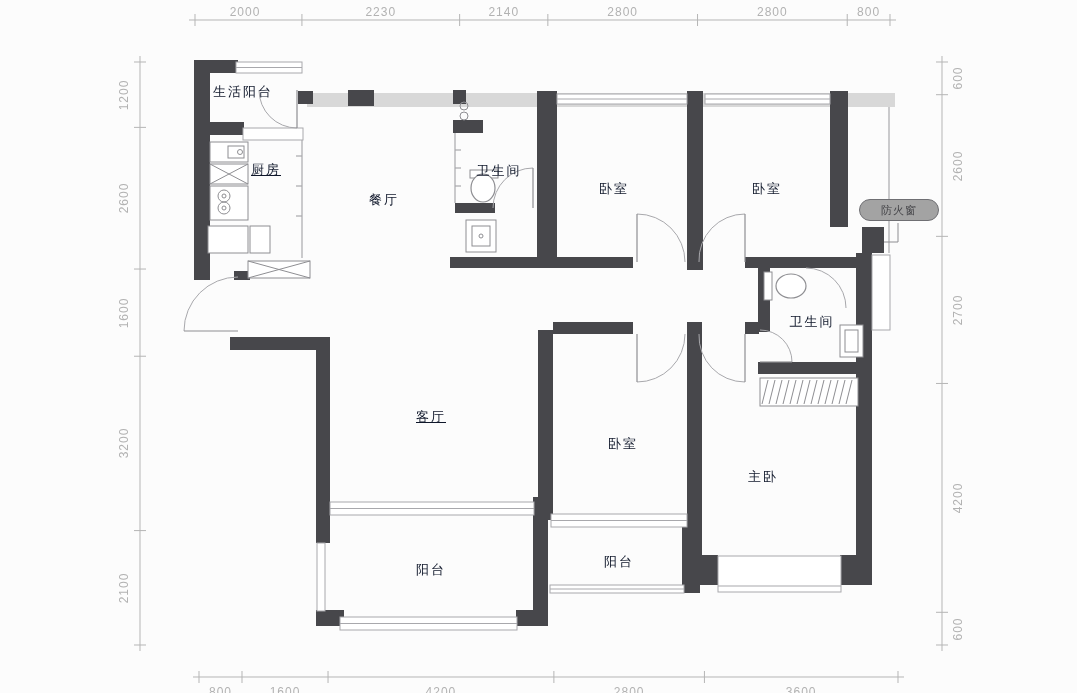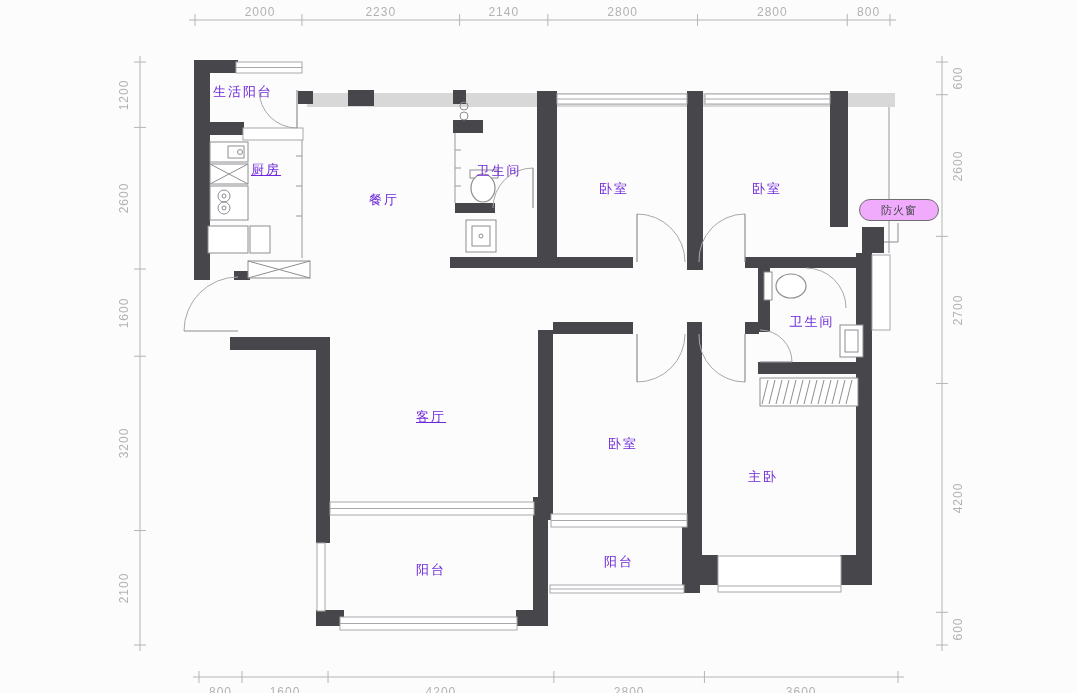--- a/index.html
+++ b/index.html
@@ -9,21 +9,21 @@
     background:#fcfcfc;
     overflow:hidden;
     font-family:"Liberation Sans","DejaVu Sans",sans-serif;
   }
   .stage svg{position:absolute;left:0;top:0;}
   .room-label{
     position:absolute;
     transform:translate(-50%,-50%);
     font-size:13px;
     letter-spacing:2px;
-    color:#6d28d9;
+    color:#0f172a;
     white-space:nowrap;
     font-weight:500;
   }
   .dim-label{
     position:absolute;
     font-size:12px;
     color:#b2b2b2;
     letter-spacing:1px;
     white-space:nowrap;
   }
@@ -32,21 +32,21 @@
   .fire-pill{
     position:absolute;
     left:859px;top:199px;
     width:80px;height:22px;
     border:1.5px solid #6f6f73;
     border-radius:12px;
     display:flex;align-items:center;justify-content:center;
     font-size:11px;
     letter-spacing:1px;
     color:#454549;
-    background:#f0abfc;
+    background:#a3a3a3;
     box-sizing:border-box;
   }
 </style>
 </head>
 <body>
 
 <div class="stage">
   <svg id="plan-svg" width="1077" height="693" viewBox="0 0 1077 693">
       <rect x="307" y="93" width="588" height="14" fill="#d8d8d8"></rect>
       <rect x="194" y="60" width="16" height="220" fill="#47474b"></rect>
@@ -193,21 +193,21 @@
       <div class="room-label" style="left: 614px; top: 189px;">卧室</div>
       <div class="room-label" style="left: 767px; top: 189px;">卧室</div>
       <div class="room-label" style="left: 812px; top: 322px;">卫生间</div>
       <div class="room-label" style="left: 431px; top: 417px; text-decoration: underline;">客厅</div>
       <div class="room-label" style="left: 623px; top: 444px;">卧室</div>
       <div class="room-label" style="left: 763px; top: 477px;">主卧</div>
       <div class="room-label" style="left: 431px; top: 570px;">阳台</div>
       <div class="room-label" style="left: 619px; top: 562px;">阳台</div>
     </div>
   <div id="dims">
-      <span class="dim-label h" style="left: 260px; top: 5px;">2000</span>
+      <span class="dim-label h" style="left: 245px; top: 5px;">2000</span>
       <span class="dim-label h" style="left: 380.779px; top: 5px;">2230</span>
       <span class="dim-label h" style="left: 503.74px; top: 5px;">2140</span>
       <span class="dim-label h" style="left: 622.692px; top: 5px;">2800</span>
       <span class="dim-label h" style="left: 772.385px; top: 5px;">2800</span>
       <span class="dim-label h" style="left: 868.615px; top: 5px;">800</span>
       <span class="dim-label h" style="left: 220.508px; top: 685px;">800</span>
       <span class="dim-label h" style="left: 285.031px; top: 685px;">1600</span>
       <span class="dim-label h" style="left: 440.962px; top: 685px;">4200</span>
       <span class="dim-label h" style="left: 629.154px; top: 685px;">2800</span>
       <span class="dim-label h" style="left: 801.215px; top: 685px;">3600</span>

